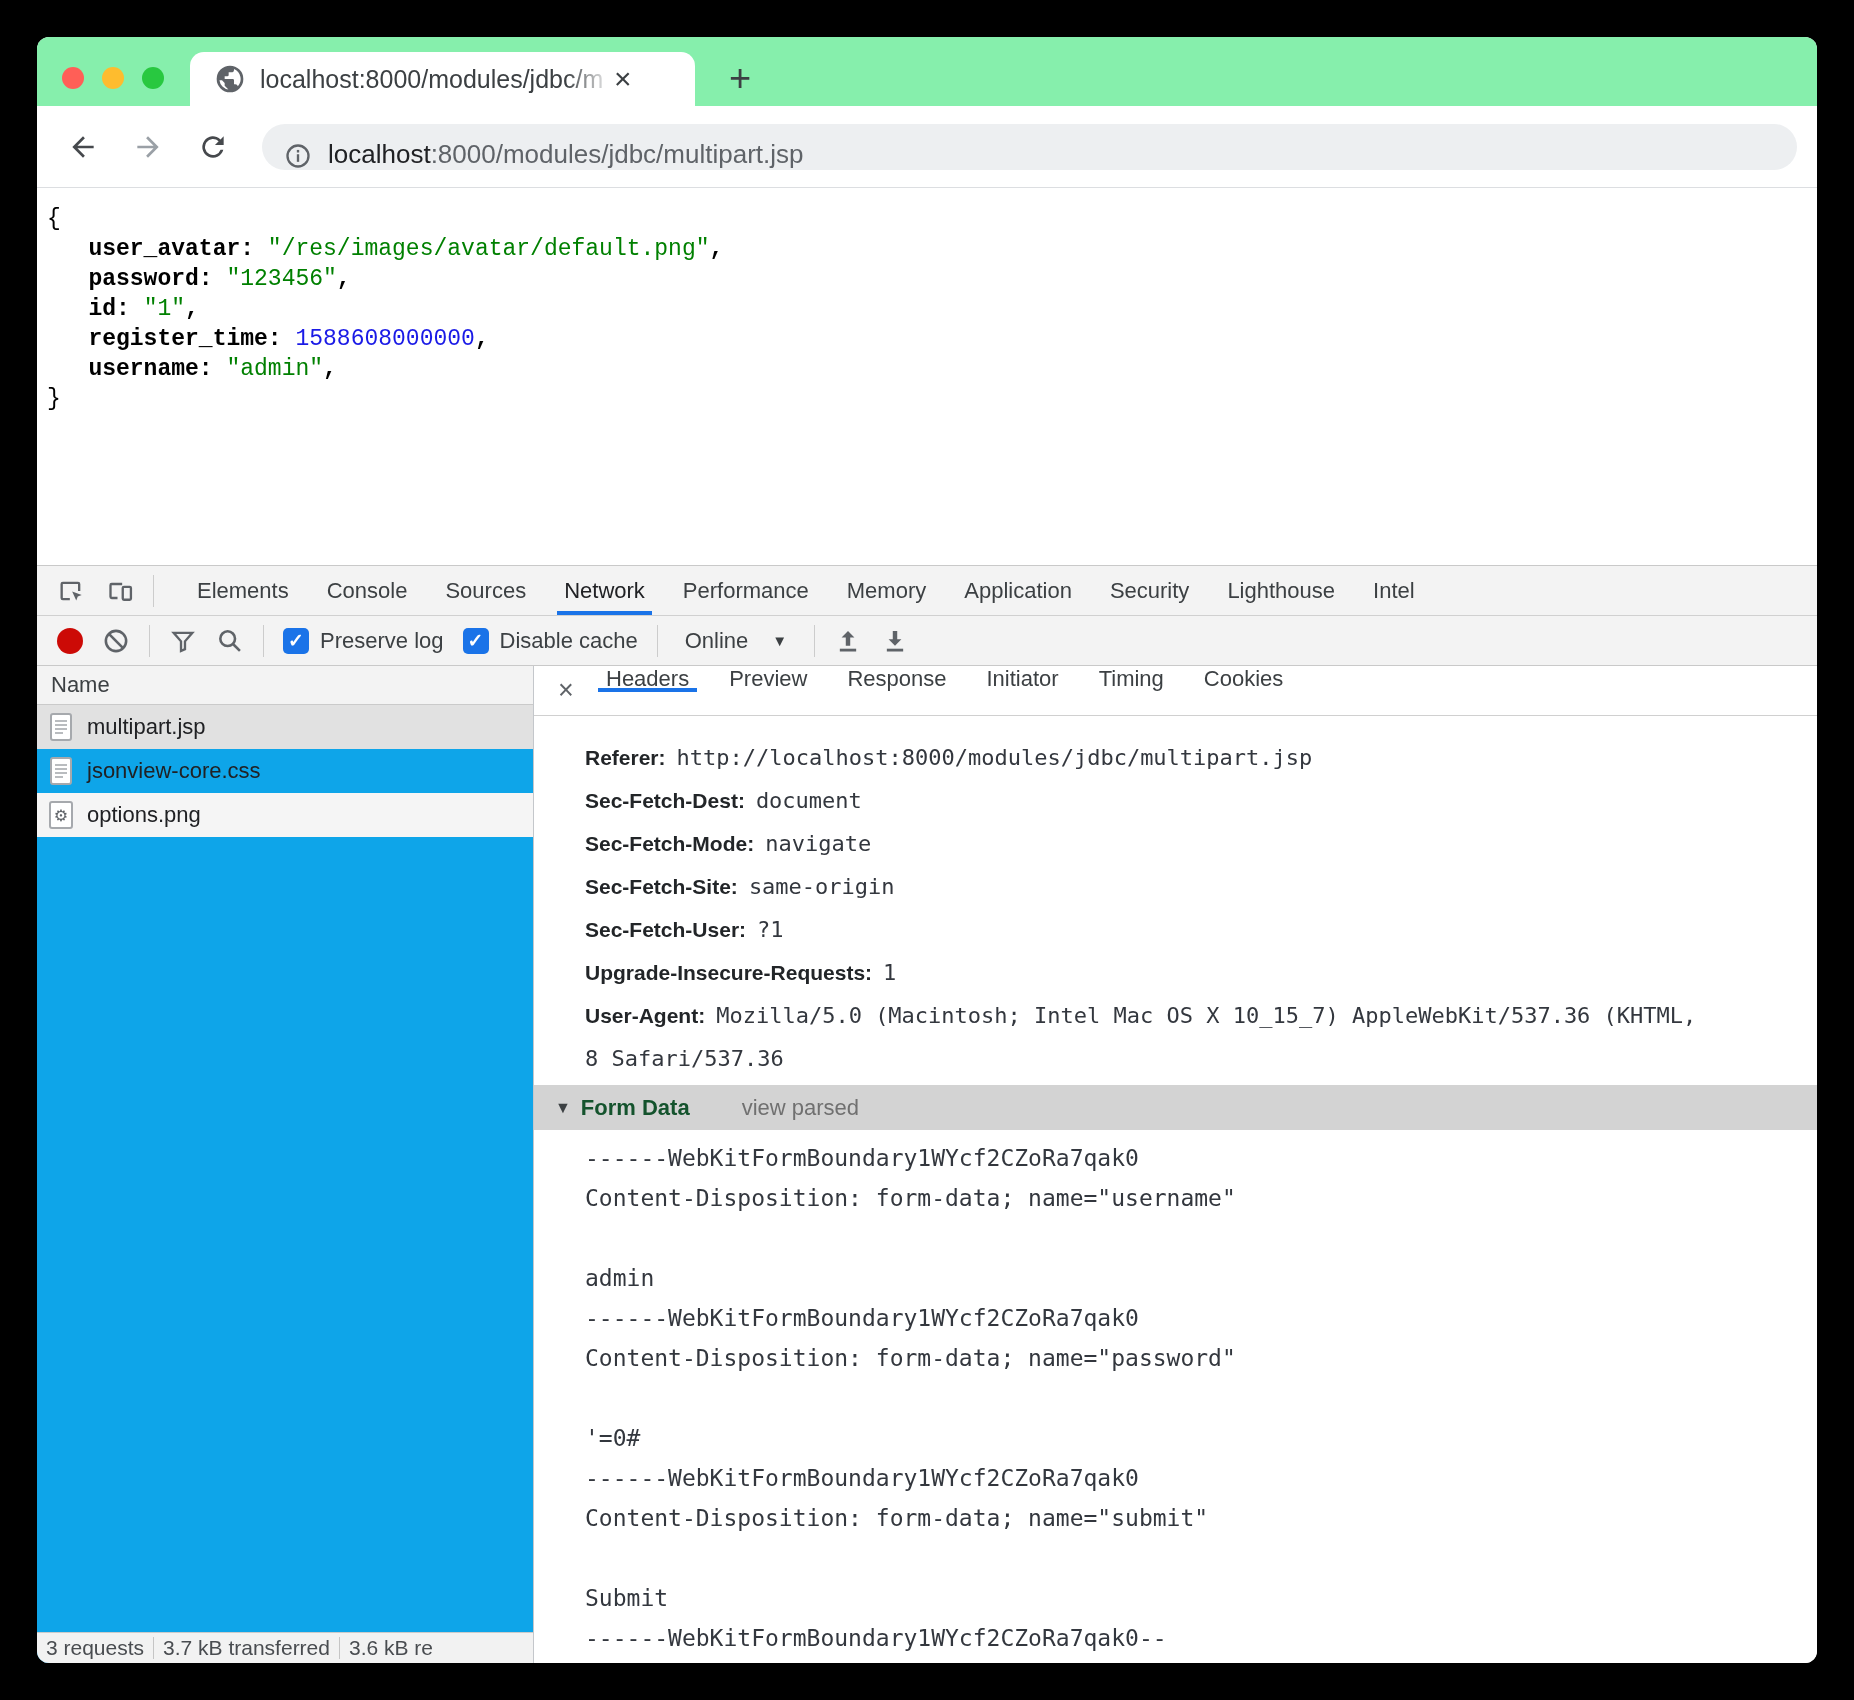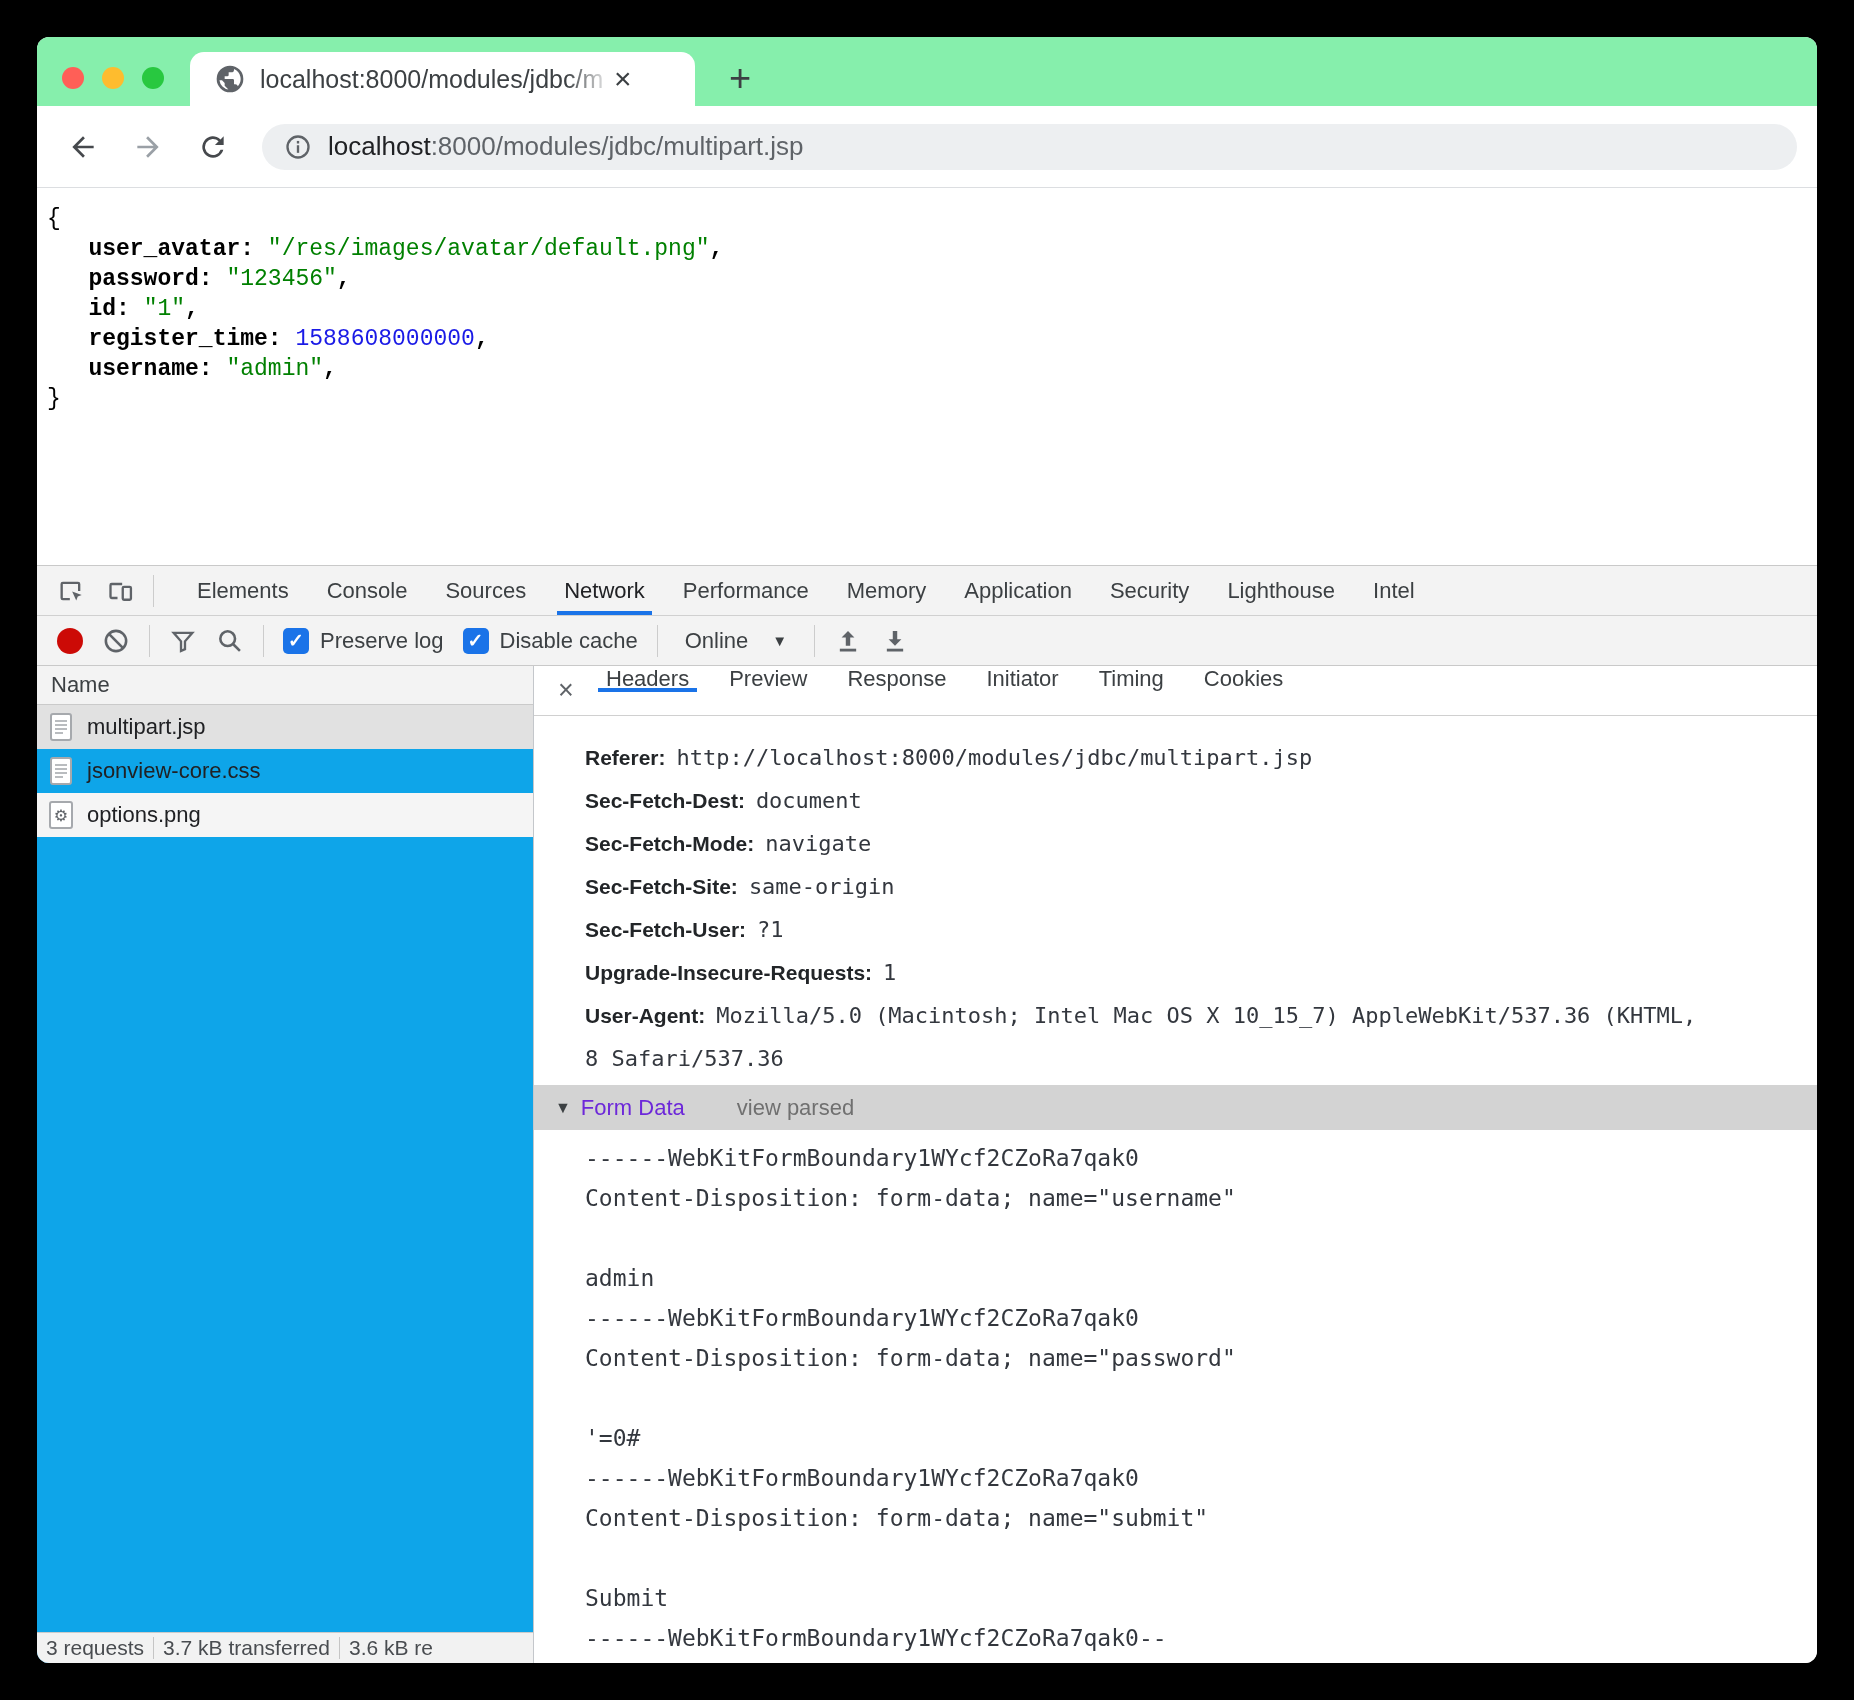--- a/index.html
+++ b/index.html
@@ -21,21 +21,21 @@
   .tab-title::after { content:""; position:absolute; right:0; top:0; bottom:0; width:46px;
                       background:linear-gradient(to right, rgba(255,255,255,0), #fff); }
   .tab-close { font-size:30px; color:#3C4043; line-height:1; margin-left:2px; }
   .newtab { position:absolute; left:692px; top:22px; font-size:38px; color:#3C4043; line-height:38px; }
 
   
   .addrbar { height:82px; background:#fff; border-bottom:1px solid #DCDEE1; display:flex;
              align-items:center; padding:0 20px 0 30px; gap:33px; flex:none; }
   .navicon { width:32px; height:32px; flex:none; }
   .urlpill { flex:1; height:46px; background:#EDEFF1; border-radius:23px; display:flex;
-             align-items:center; padding:0 22px; gap:16px; min-width:0; }
+             align-items:flex-end; padding:0 22px; gap:16px; min-width:0; }
   .url-text { font-size:26px; white-space:nowrap; overflow:hidden; }
   .url-host { color:#202124; } .url-rest { color:#5F6368; }
 
   
   .page { height:377px; background:#fff; padding:16px 0 0 10px; flex:none;
           font-family:"Liberation Mono",monospace; font-size:23px; line-height:30px; color:#000; overflow:hidden; }
   .pj-line { white-space:pre; }
   .pj-k { font-weight:bold; color:#000; }
   .pj-s { color:#008000; }
   .pj-n { color:#1A1AE6; }
@@ -83,21 +83,21 @@
   .detail-tab.active::after { content:""; position:absolute; left:12px; right:12px; bottom:0; height:4px; background:#1A73E8; }
 
   .detail-body { flex:1; overflow:hidden; display:flex; flex-direction:column; }
   .hdr-block { padding:20px 0 0 51px; flex:none; }
   .hdr-line { height:43px; line-height:43px; white-space:nowrap; overflow:hidden; }
   .hdr-key { font-weight:bold; font-size:21px; color:#222528; margin-right:11px; }
   .hdr-val { font-family:"DejaVu Sans Mono",monospace; font-size:22px; color:#33373E; }
   .form-bar { height:45px; background:#D3D3D3; display:flex; align-items:center; padding-left:21px;
               margin-top:5px; flex:none; }
   .form-tri { font-size:16px; color:#3C4043; margin-right:10px; }
-  .form-title { font-weight:normal; font-size:22px; color:#6d28d9; }
+  .form-title { font-weight:bold; font-size:22px; color:#14532d; }
   .form-action { margin-left:52px; font-size:22px; color:#707070; }
   .form-block { padding:8px 0 0 51px; font-family:"DejaVu Sans Mono",monospace; font-size:23px;
                 color:#33373E; flex:none; }
   .form-line { height:40px; line-height:40px; white-space:pre; overflow:hidden; }
 
   .file-rect { fill:#fff; stroke:#A6A9AD; stroke-width:2; }
   .file-line { stroke:#B9BCBF; stroke-width:2; }
 </style>
 </head>
 <body>

